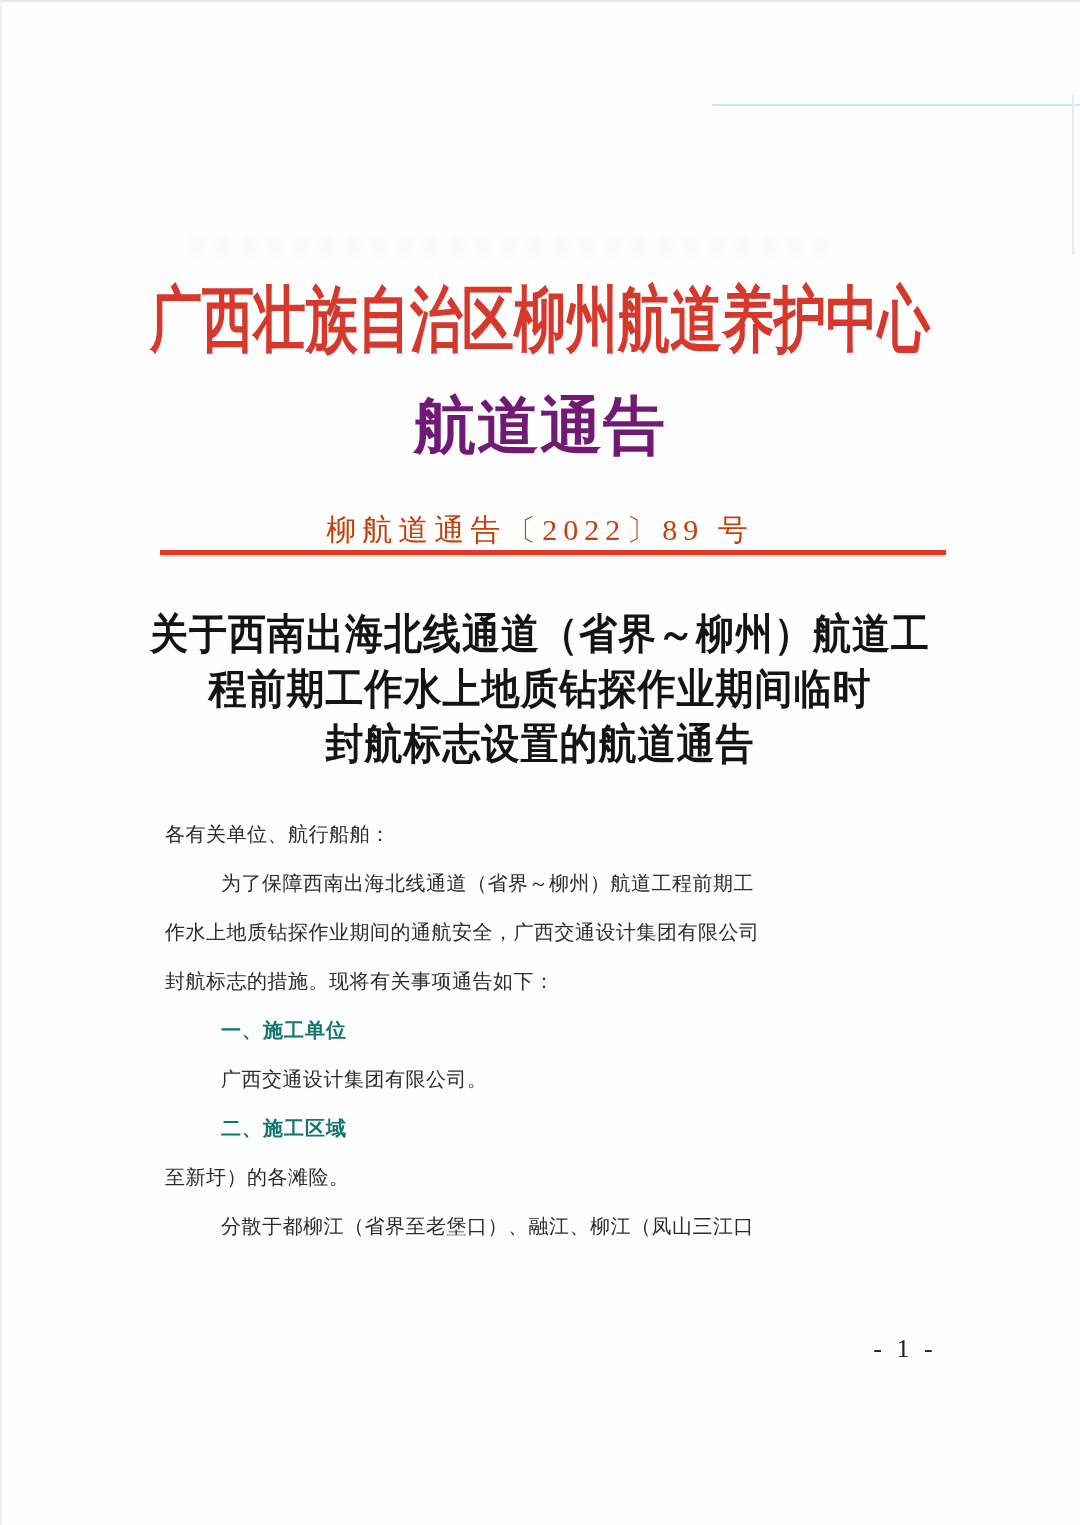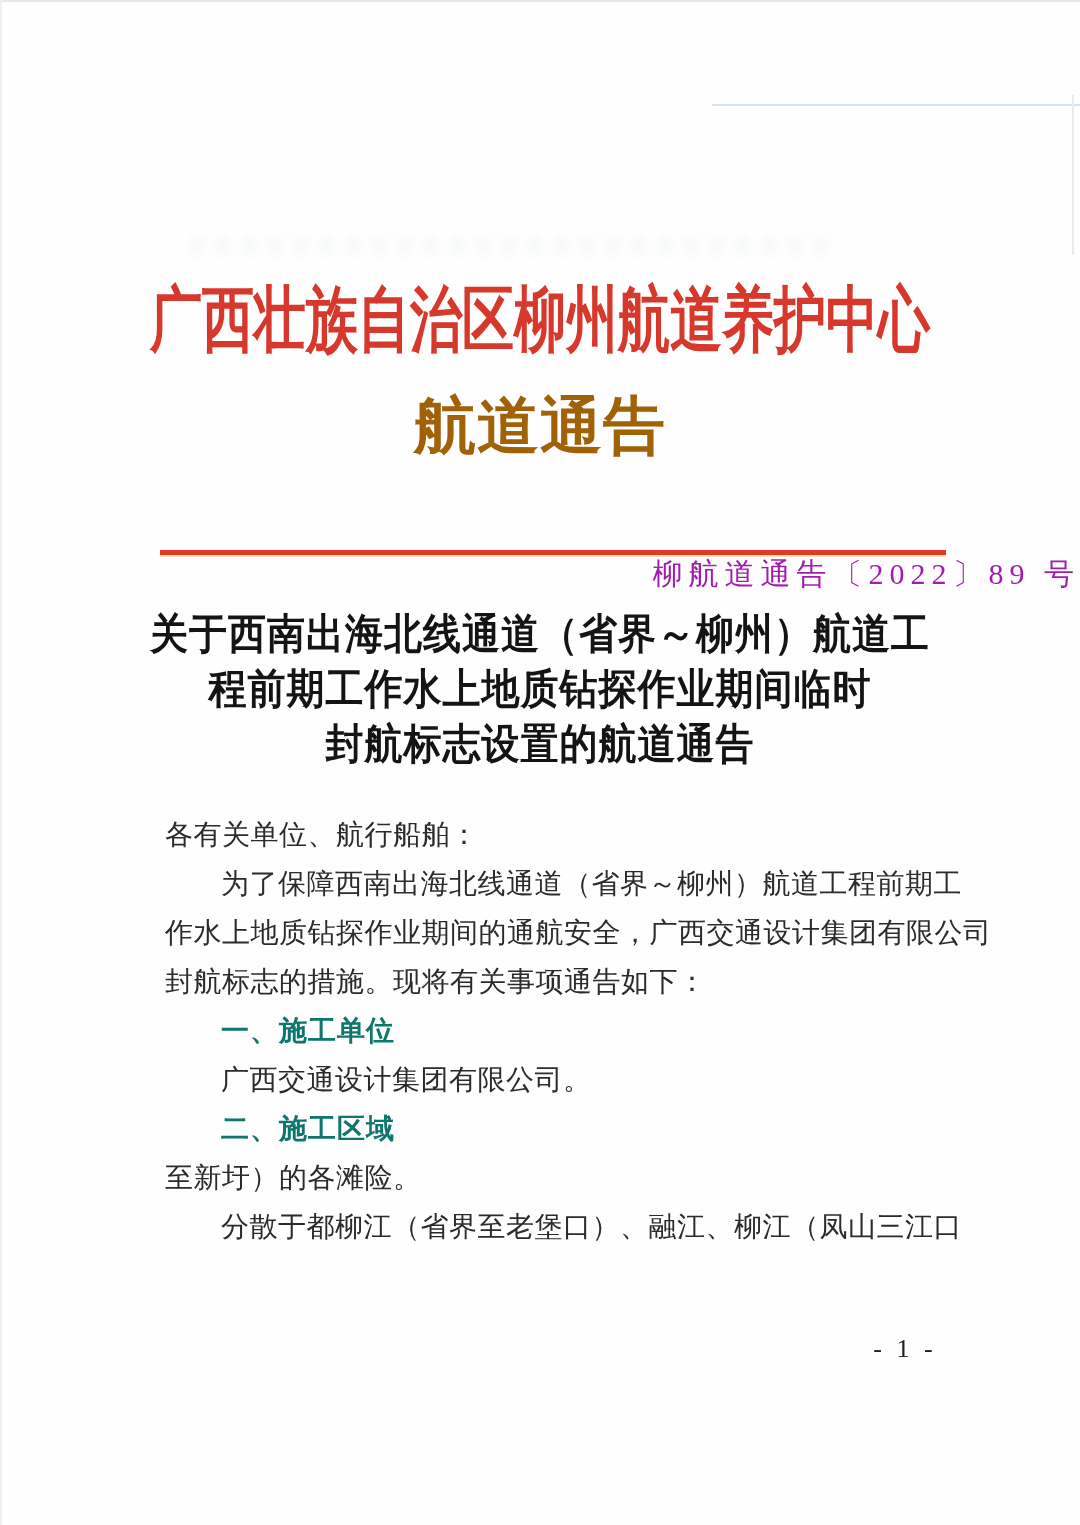--- a/index.html
+++ b/index.html
@@ -57,33 +57,32 @@
     transform: scaleY(1.38);
     transform-origin: center top;
     white-space: nowrap;
   }
   .doc-type {
     position: absolute; left: 0; top: 384px;
     width: 1080px;
     text-align: center;
     font-size: 62px;
     font-weight: bold;
-    color: #a16207;
+    color: #701a75;
     letter-spacing: 1px;
     white-space: nowrap;
   }
   .doc-number {
     position: absolute; left: 0; top: 510px;
     width: 1080px;
-    text-align: right;
+    text-align: center;
     font-size: 30px;
-    color: #a21caf;
+    color: #c2410c;
     letter-spacing: 6px;
     white-space: nowrap;
-    margin-top: 44px;
   }
   .red-rule {
     position: absolute; left: 160px; top: 550px;
     width: 786px; height: 5px;
     background: #e3372a;
     box-shadow: 0 2px 0 rgba(230,180,60,0.35);
   }
   
   .doc-title {
     position: absolute; left: 0; top: 606px;
@@ -95,21 +94,21 @@
     line-height: 50px;
     letter-spacing: 1px;
     transform: scaleY(1.1);
     transform-origin: center top;
     white-space: nowrap;
   }
   
   .body-text {
     position: absolute; left: 165px; top: 810px;
     width: 782px;
-    font-size: 28px;
+    font-size: 20px;
     line-height: 49px;
     color: #2b2b2b;
     letter-spacing: 0.5px;
   }
   .body-line {
     white-space: nowrap;
     height: 49px;
   }
   .body-line.indent {
     padding-left: 56px;

